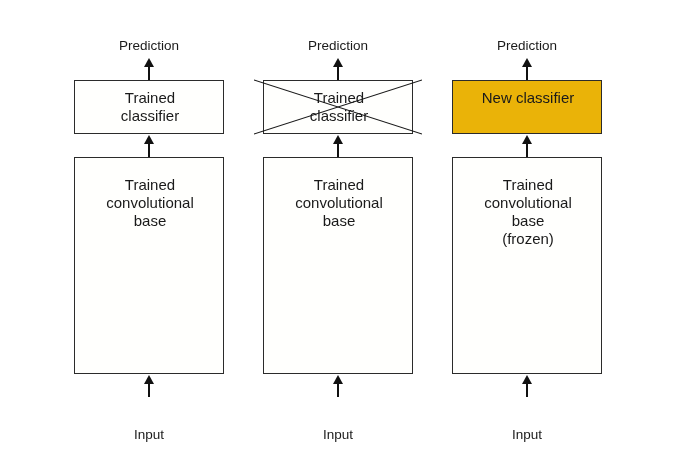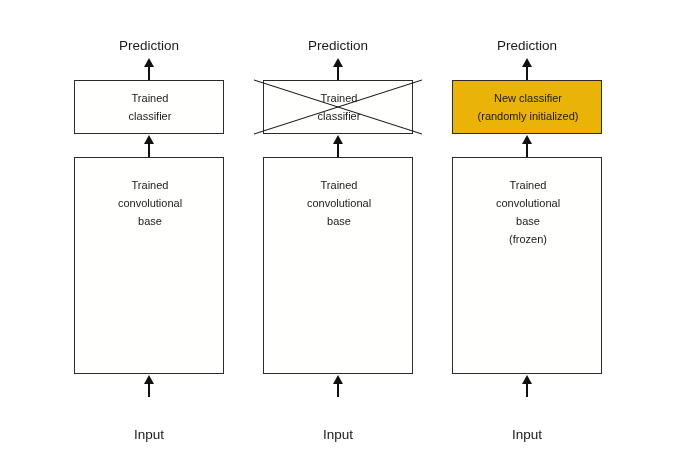--- a/index.html
+++ b/index.html
@@ -46,21 +46,21 @@
   }
   .box-classifier { top: 80px; height: 54px; }
   .box-base { top: 157px; height: 217px; }
   .box-filled { background: #eab308; }
 
   .box-text {
     position: absolute;
     left: 0;
     width: 150px;
     text-align: center;
-    font-size: 11px;
+    font-size: 15px;
     line-height: 18px;
     color: #1a1a1a;
   }
   .box-classifier .box-text { top: 8px; }
   .box-base .box-text { top: 18px; }
   .box-text .ln { display: block; white-space: nowrap; }
 
   
   .arrow { position: absolute; left: 74px; width: 2px; }
   .arrow .shaft {
@@ -178,21 +178,20 @@
     <div class="cap cap-prediction">Prediction</div>
 
     <div class="arrow arrow-prediction">
       <div class="head"></div>
       <div class="shaft"></div>
     </div>
 
     <div class="box box-classifier box-filled">
       <div class="box-text">
         <span class="ln">New classifier</span>
-        <span class="ln">(randomly initialized)</span>
       </div>
     </div>
 
     <div class="arrow arrow-mid">
       <div class="head"></div>
       <div class="shaft"></div>
     </div>
 
     <div class="box box-base">
       <div class="box-text">

